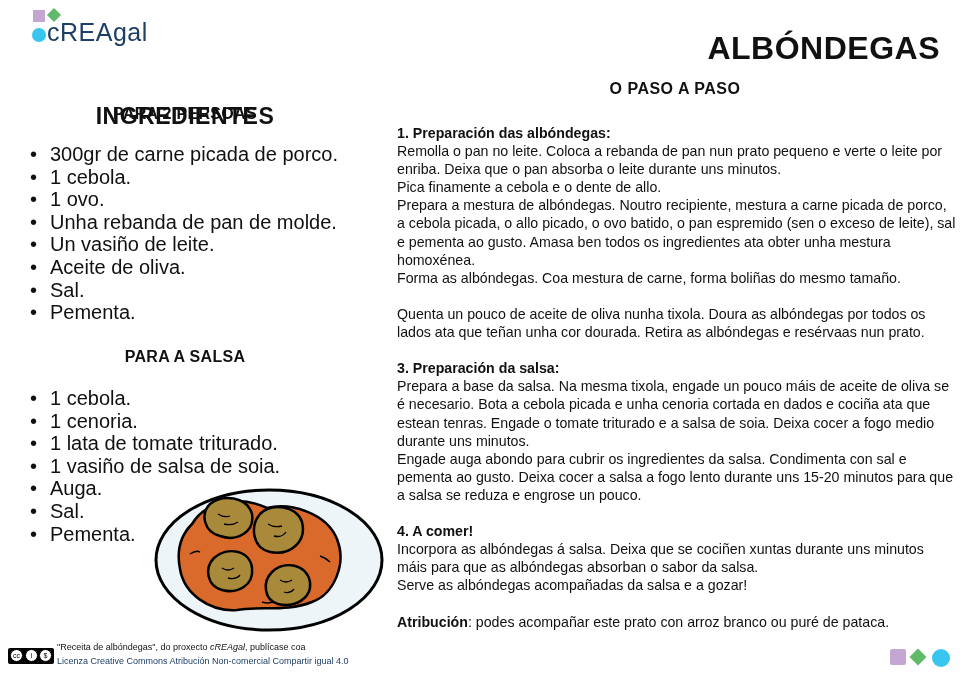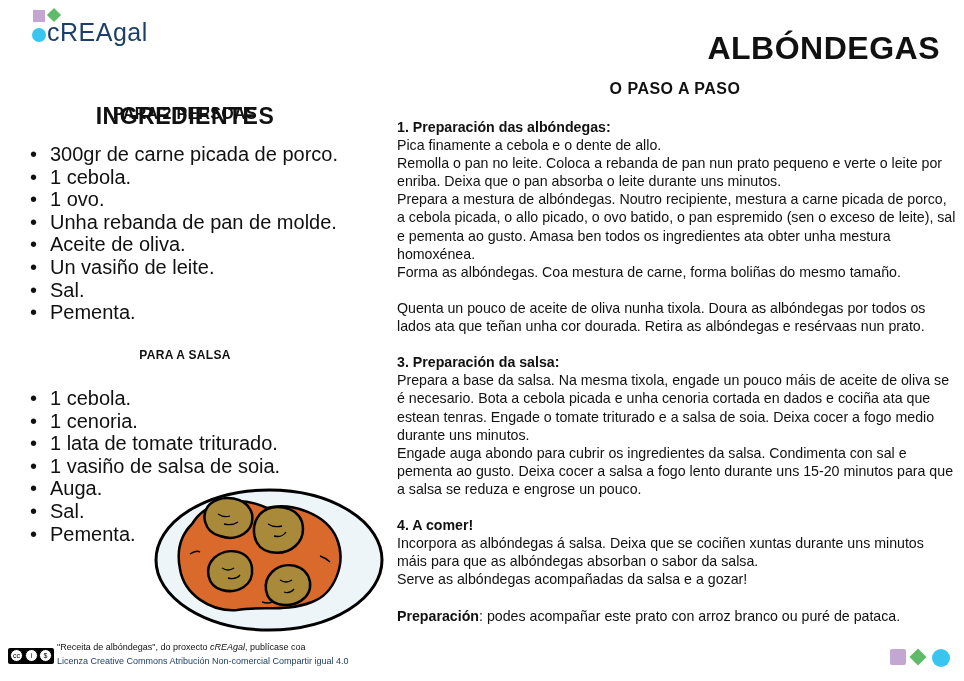--- a/index.html
+++ b/index.html
@@ -5,26 +5,26 @@
   html, body { margin:0; padding:0; background:#ffffff; }
   body { width:964px; height:681px; position:relative; overflow:hidden; font-family:"Liberation Sans", sans-serif; color:#111; }
   .logo { position:absolute; left:31px; top:8px; width:140px; height:42px; }
   .logo .sq { position:absolute; left:2px; top:2px; width:12px; height:12px; background:#c3a6d2; }
   .logo .dia { position:absolute; left:18px; top:2px; width:10px; height:10px; background:#5fba6a; transform:rotate(45deg); }
   .logo .circ { position:absolute; left:1px; top:20px; width:14px; height:14px; border-radius:50%; background:#38c6f0; }
   .logo .txt { position:absolute; left:16px; top:10px; font-size:25px; color:#1d3f66; letter-spacing:0.5px; }
   .main-title { position:absolute; left:0; width:940px; top:30px; text-align:right; font-size:32px; font-weight:bold; letter-spacing:0.5px; }
   .ing-title { position:absolute; left:20px; width:330px; top:72px; text-align:center; font-size:23px; font-weight:bold; letter-spacing:0.5px;margin-top:31px; }
   .ing-sub { position:absolute; left:20px; width:330px; top:105px; text-align:center; font-size:16px; font-weight:bold; letter-spacing:0.3px; }
-  .salsa-title { position:absolute; left:20px; width:330px; top:348px; text-align:center; font-size:12px; font-weight:bold; letter-spacing:0.3px; }
+  .salsa-title { position:absolute; left:20px; width:330px; top:348px; text-align:center; font-size:16px; font-weight:bold; letter-spacing:0.3px; }
   ul.ing { position:absolute; left:30px; margin:0; padding:0; list-style:none; font-size:20px; }
   ul.ing li { height:22.6px; line-height:22.6px; position:relative; padding-left:20px; white-space:nowrap; }
   ul.ing li::before { content:"•"; position:absolute; left:0; top:0; }
   .steps-title { position:absolute; left:520px; width:310px; top:80px; text-align:center; font-size:16px; font-weight:bold; letter-spacing:0.5px; }
-  .steps { position:absolute; left:397px; top:118px; width:560px; font-size:14.2px; line-height:18.1px; }
+  .steps { position:absolute; left:397px; top:124px; width:560px; font-size:14.2px; line-height:18.1px; }
   .steps p { margin:0; }
   .steps .h { font-weight:bold; }
   .steps .gap { height:18.1px; }
   .plate { position:absolute; left:152px; top:484px; }
   .license { position:absolute; left:8px; top:641px; font-size:9px; line-height:12px; }
   .cc { position:absolute; left:0; top:7px; width:46px; height:16px; background:#000; border-radius:2px; }
   .cc span { position:absolute; top:1px; width:11px; height:11px; border-radius:50%; background:#fff; border:1px solid #000; font-size:7px; line-height:11px; text-align:center; color:#000; }
   .license .l1 { position:absolute; left:49px; top:0; white-space:nowrap; color:#111; }
   .license .l2 { position:absolute; left:49px; top:14px; white-space:nowrap; color:#1d3f66;text-align:center; }
   .corner-logo { position:absolute; left:890px; top:649px; width:64px; height:18px; }
@@ -45,22 +45,22 @@
 <div class="main-title">ALBÓNDEGAS</div>
 
 <div class="ing-title">INGREDIENTES</div>
 <div class="ing-sub">PARA 2 PERSOAS</div>
 
 <ul class="ing" style="top:143px;">
   <li>300gr de carne picada de porco.</li>
   <li>1 cebola.</li>
   <li>1 ovo.</li>
   <li>Unha rebanda de pan de molde.</li>
+  <li>Un vasiño de leite.</li>
   <li>Aceite de oliva.</li>
-  <li>Un vasiño de leite.</li>
   <li>Sal.</li>
   <li>Pementa.</li>
 </ul>
 
 <div class="salsa-title">PARA A SALSA</div>
 
 <ul class="ing" style="top:387px;">
   <li>1 cebola.</li>
   <li>1 cenoria.</li>
   <li>1 lata de tomate triturado.</li>
@@ -78,36 +78,36 @@
   <path d="M62,74 C75,62 98,66 100,84 C102,102 85,110 70,106 C55,102 52,84 62,74 Z" fill="#a88a3a" stroke="#000" stroke-width="2.5"></path>
   <path d="M120,88 C132,76 155,80 158,98 C160,115 142,124 126,120 C112,116 110,98 120,88 Z" fill="#a88a3a" stroke="#000" stroke-width="2.5"></path>
   <path d="M66,30 q6,4 12,2 M72,40 q8,2 14,-2 M116,40 q6,4 14,2 M122,52 q8,2 12,-4 M70,84 q6,4 12,0 M76,94 q8,2 12,-3 M128,96 q6,4 12,0 M132,108 q6,2 10,-3" fill="none" stroke="#000" stroke-width="1.3"></path>
   <path d="M38,70 q6,-4 10,-2 M168,72 q6,2 10,6 M110,118 q6,2 10,0" fill="none" stroke="#000" stroke-width="1.5"></path>
 </svg>
 
 <div class="steps-title">O PASO A PASO</div>
 
 <div class="steps">
   <p class="h">1. Preparación das albóndegas:</p>
+  <p>Remolla o pan no leite. Coloca a rebanda de pan nun prato pequeno e verte o leite por enriba. Deixa que o pan absorba o leite durante uns minutos.</p>
   <p>Pica finamente a cebola e o dente de allo.</p>
-  <p>Remolla o pan no leite. Coloca a rebanda de pan nun prato pequeno e verte o leite por enriba. Deixa que o pan absorba o leite durante uns minutos.</p>
   <p>Prepara a mestura de albóndegas. Noutro recipiente, mestura a carne picada de porco, a cebola picada, o allo picado, o ovo batido, o pan espremido (sen o exceso de leite), sal e pementa ao gusto. Amasa ben todos os ingredientes ata obter unha mestura homoxénea.</p>
   <p>Forma as albóndegas. Coa mestura de carne, forma boliñas do mesmo tamaño.</p>
   <div class="gap"></div>
   <p>Quenta un pouco de aceite de oliva nunha tixola. Doura as albóndegas por todos os lados ata que teñan unha cor dourada. Retira as albóndegas e resérvaas nun prato.</p>
   <div class="gap"></div>
   <p class="h">3. Preparación da salsa:</p>
   <p>Prepara a base da salsa. Na mesma tixola, engade un pouco máis de aceite de oliva se é necesario. Bota a cebola picada e unha cenoria cortada en dados e cociña ata que estean tenras. Engade o tomate triturado e a salsa de soia. Deixa cocer a fogo medio durante uns minutos.</p>
   <p>Engade auga abondo para cubrir os ingredientes da salsa. Condimenta con sal e pementa ao gusto. Deixa cocer a salsa a fogo lento durante uns 15-20 minutos para que a salsa se reduza e engrose un pouco.</p>
   <div class="gap"></div>
   <p class="h">4. A comer!</p>
   <p>Incorpora as albóndegas á salsa. Deixa que se cociñen xuntas durante uns minutos máis para que as albóndegas absorban o sabor da salsa.</p>
   <p>Serve as albóndegas acompañadas da salsa e a gozar!</p>
   <div class="gap"></div>
-  <p><b>Preparación</b><span>: podes acompañar este prato con arroz branco ou puré de pataca.</span></p>
+  <p><b>Atribución</b><span>: podes acompañar este prato con arroz branco ou puré de pataca.</span></p>
 </div>
 
 <div class="license">
   <div class="cc">
     <span style="left:2px;">cc</span>
       <span style="left:17px;">i</span>
       <span style="left:31px;">$</span>
   </div>
   <div class="l1"><span>"Receita de albóndegas", do proxecto </span><i>cREAgal</i><span>, publícase coa</span></div>
   <div class="l2">Licenza Creative Commons Atribución Non-comercial Compartir igual 4.0</div>

